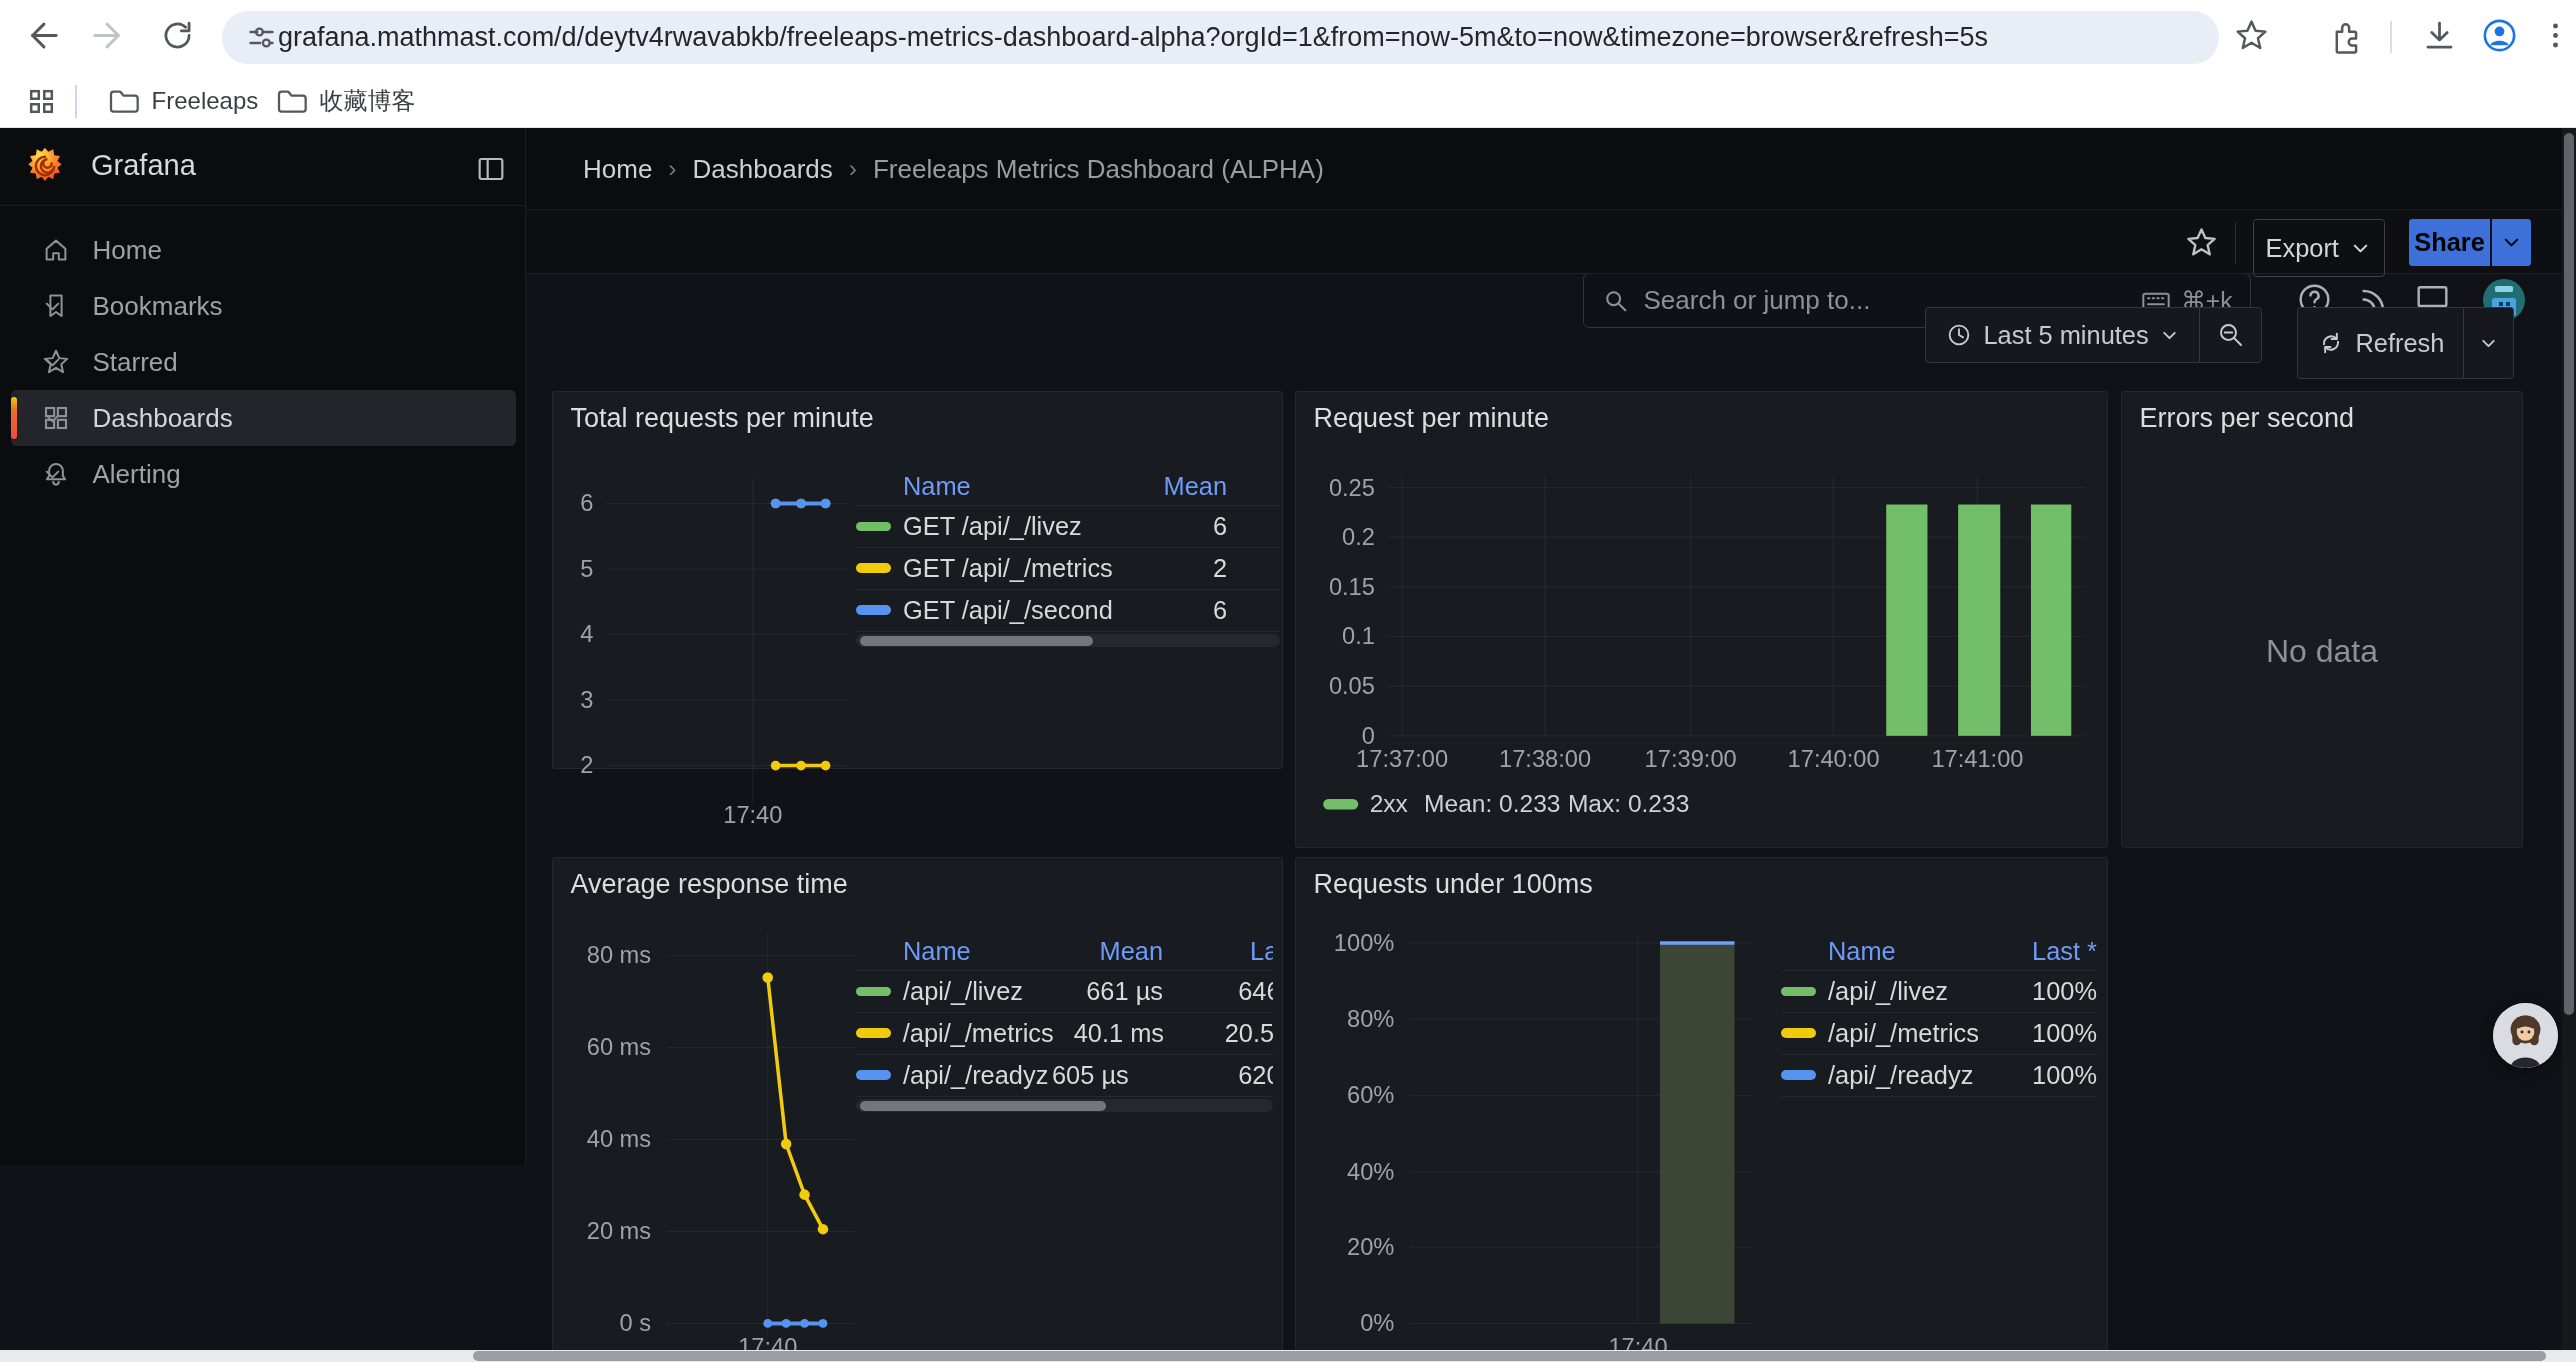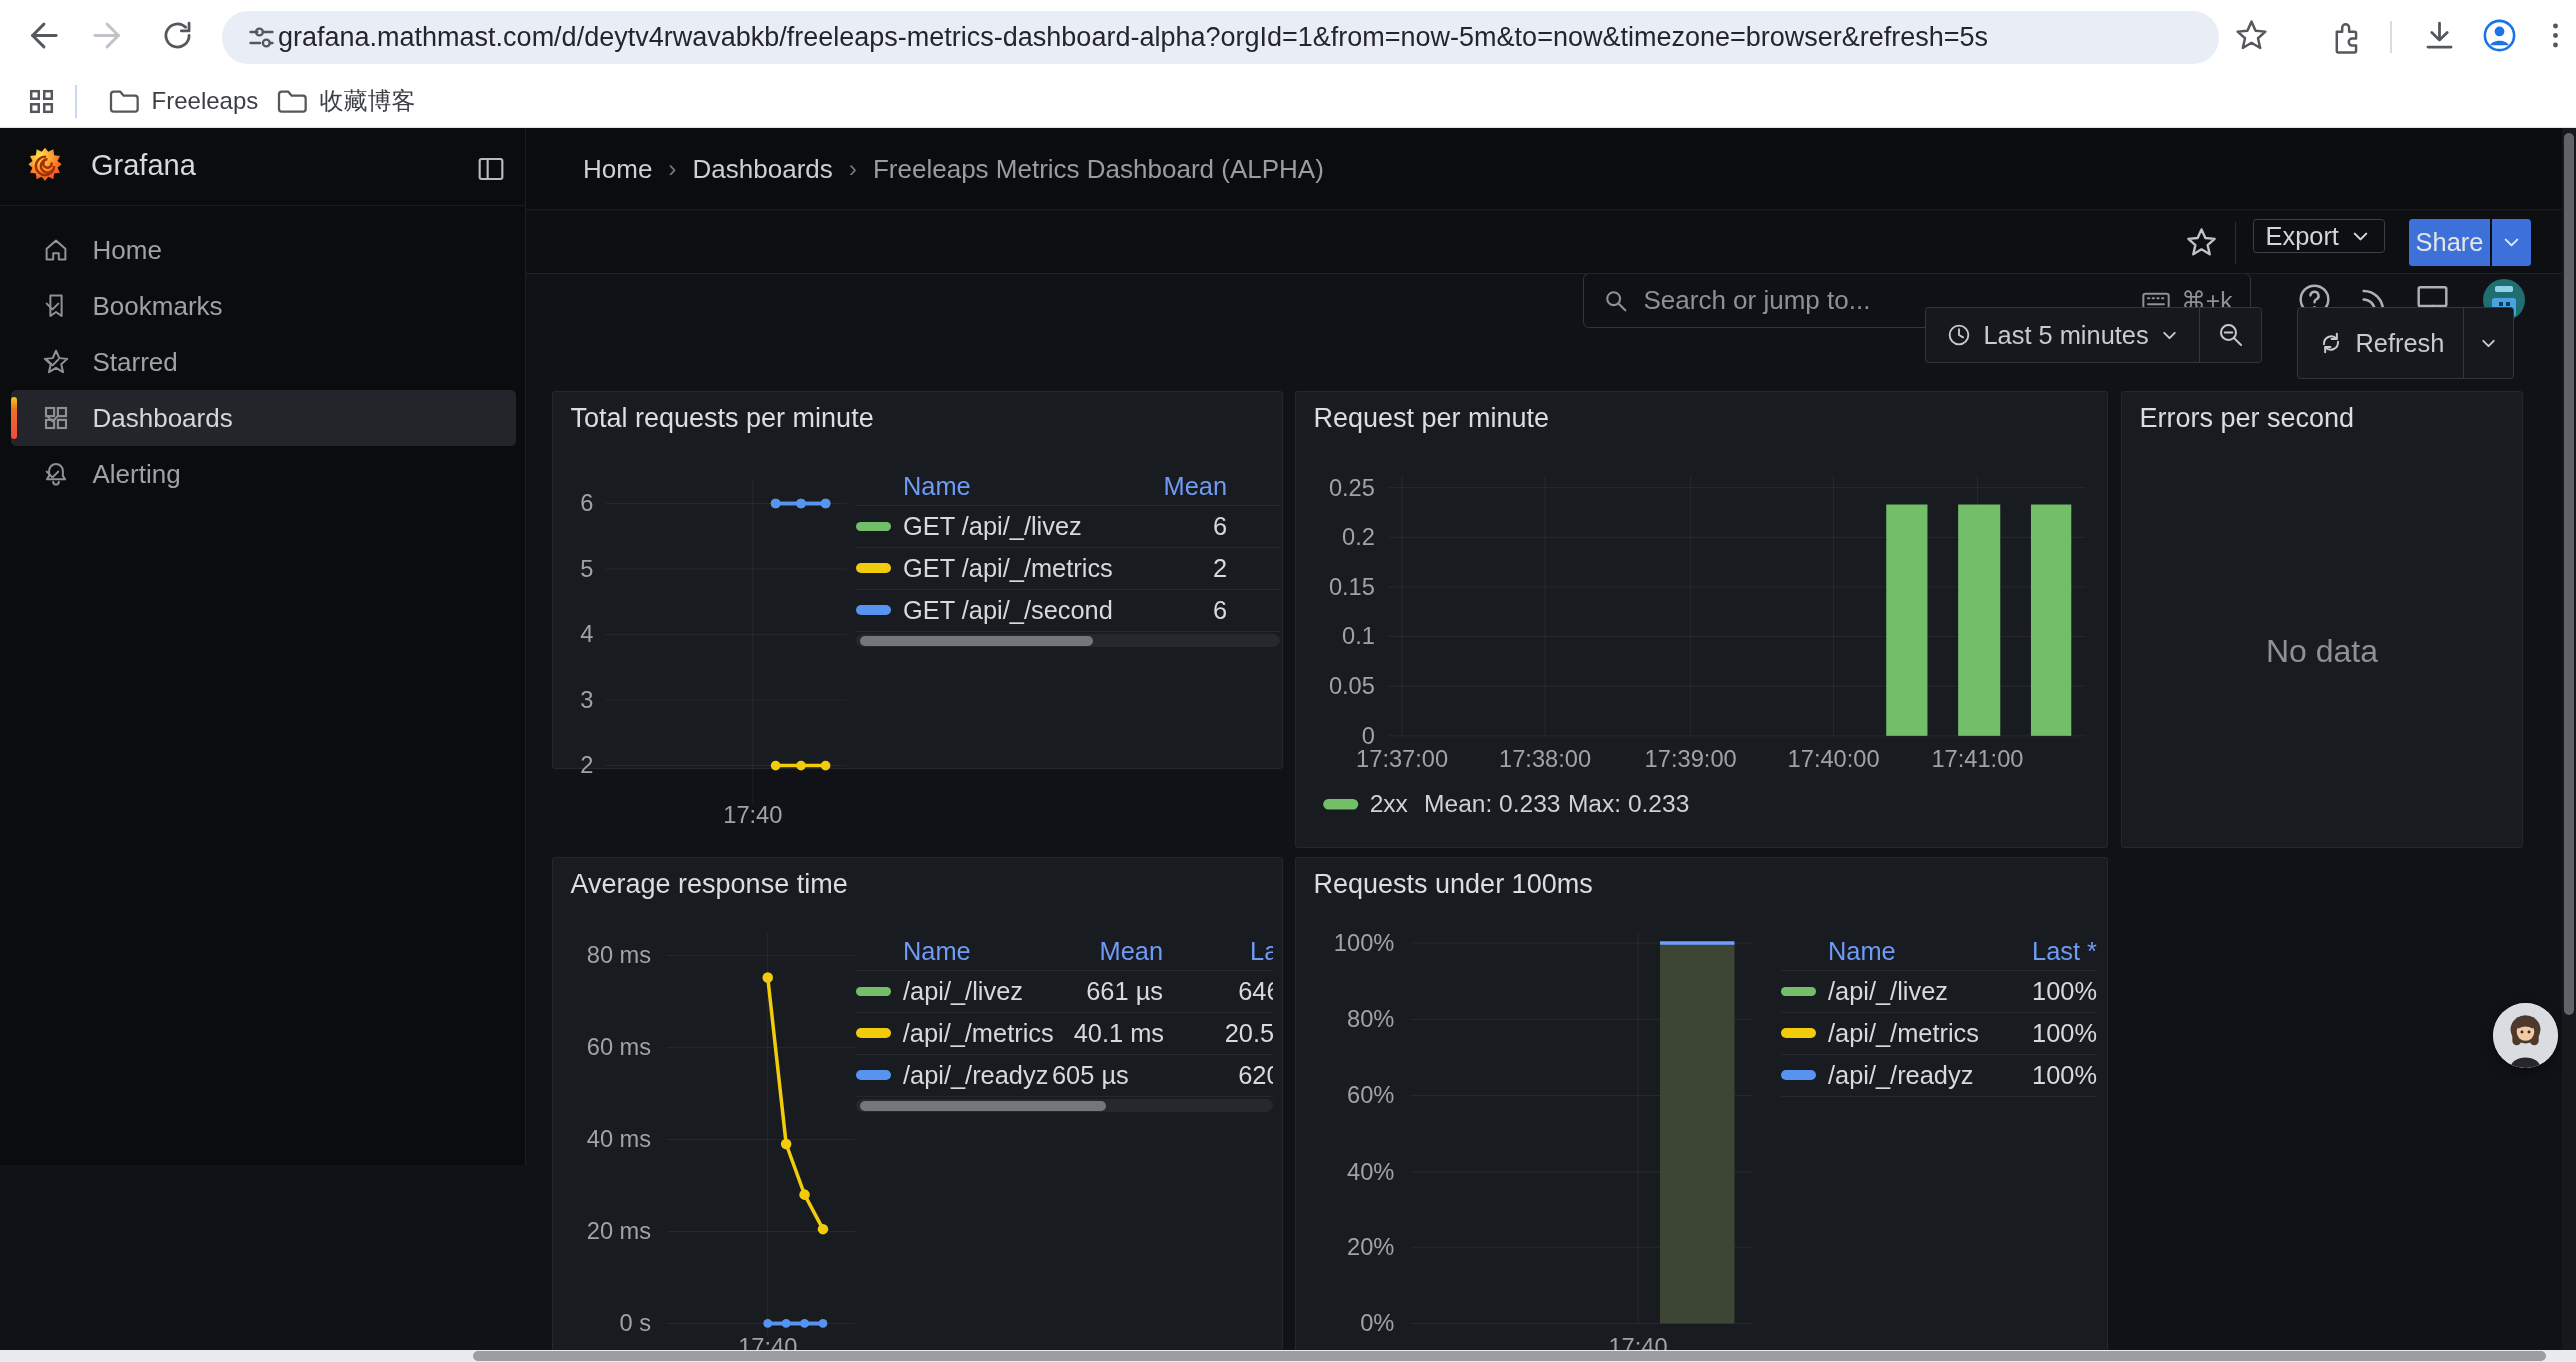--- a/index.html
+++ b/index.html
@@ -37,21 +37,21 @@
   .crumb { color:#cfd0d4; font-size:26px; }
   .crumb.last { color:#9a9ca3; }
   .crumb-sep { color:#75777d; font-size:24.6px; margin:0 16px; }
   .search-box { position:absolute; left:1583px; top:145px; width:668px; height:55px; background:#101116; border:0.9px solid #34363c; border-radius:6.1px; display:flex; align-items:center; padding:0 17.5px; color:#8e9096; }
   .search-box .ph { font-size:26px; margin-left:14px; flex:1; }
   .search-box .kbd { display:flex; align-items:center; gap:8.8px; font-size:24.6px; color:#8e9096; }
   .hd-ic { position:absolute; top:147px; width:49px; height:49px; display:flex; align-items:center; justify-content:center; color:#aeb0b6; }
 
   .btn { display:flex; align-items:center; justify-content:center; gap:10.5px; border-radius:3.5px; font-size:25.4px; }
   .btn-secondary { border:0.9px solid #3e4148; color:#d5d6da; background:transparent; }
-  .btn-blue { background:#3d71d9; color:#e5e5e5; font-weight:400; }
+  .btn-blue { background:#3d71d9; color:#000000; font-weight:700; }
   .toolbtn { position:absolute; display:flex; align-items:center; background:#16181e; border:0.9px solid #33363d; border-radius:3.5px; color:#c9cad0; font-size:25.4px; }
   .toolbtn .seg { display:flex; align-items:center; justify-content:center; gap:10.5px; height:100%; }
   .toolbtn .divider { width:0.9px; height:100%; background:#33363d; }
 
   
   .panel { position:absolute; background:#181b1f; border:0.9px solid #24272c; border-radius:2.6px; }
   .panel-title { position:absolute; left:17.5px; top:10.5px; font-size:27px; color:#dcdde0; font-weight:500; }
   .nodata { position:absolute; left:0; right:0; top:241px; text-align:center; font-size:32px; color:#8e9096; }
   svg.chart { position:absolute; left:0; top:0; }
 
@@ -256,21 +256,21 @@
 
   <div class="gf-sub">
     <div style="position:absolute;left:1652px;top:8.8px;width:46px;height:46px;display:flex;align-items:center;justify-content:center;color:#c2c3c9">
         <span class="icon" style="width:35px;height:35px">
           <svg viewBox="0 0 48 48" fill="none" stroke="currentColor" stroke-width="3.2" stroke-linejoin="round">
             <path d="M24 6l5.3 11.8 12.7 1.2-9.6 8.6 2.9 12.6L24 33.4 12.7 40.2l2.9-12.6-9.6-8.6 12.7-1.2z"></path>
           </svg>
         </span>
       </div>
     <div style="position:absolute;left:1709px;top:10.5px;width:0.9px;height:42px;background:#2c2f35"></div>
-    <div class="btn btn-secondary" style="position:absolute;left:1727px;top:8px;width:132px;height:34px">
+    <div class="btn btn-secondary" style="position:absolute;left:1727px;top:8px;width:132px;height:58px">
       <span>Export</span>
       <span class="icon" style="width:23px;height:23px">
           <svg viewBox="0 0 48 48" fill="none" stroke="currentColor" stroke-width="4.4" stroke-linecap="round" stroke-linejoin="round">
             <path d="M12 18 l12 12 12-12"></path>
           </svg>
         </span>
     </div>
     <div class="btn btn-blue" style="position:absolute;left:1883px;top:8px;width:81px;height:47px;border-radius:3.5px 0 0 3.5px">
         <span>Share</span>
       </div>

